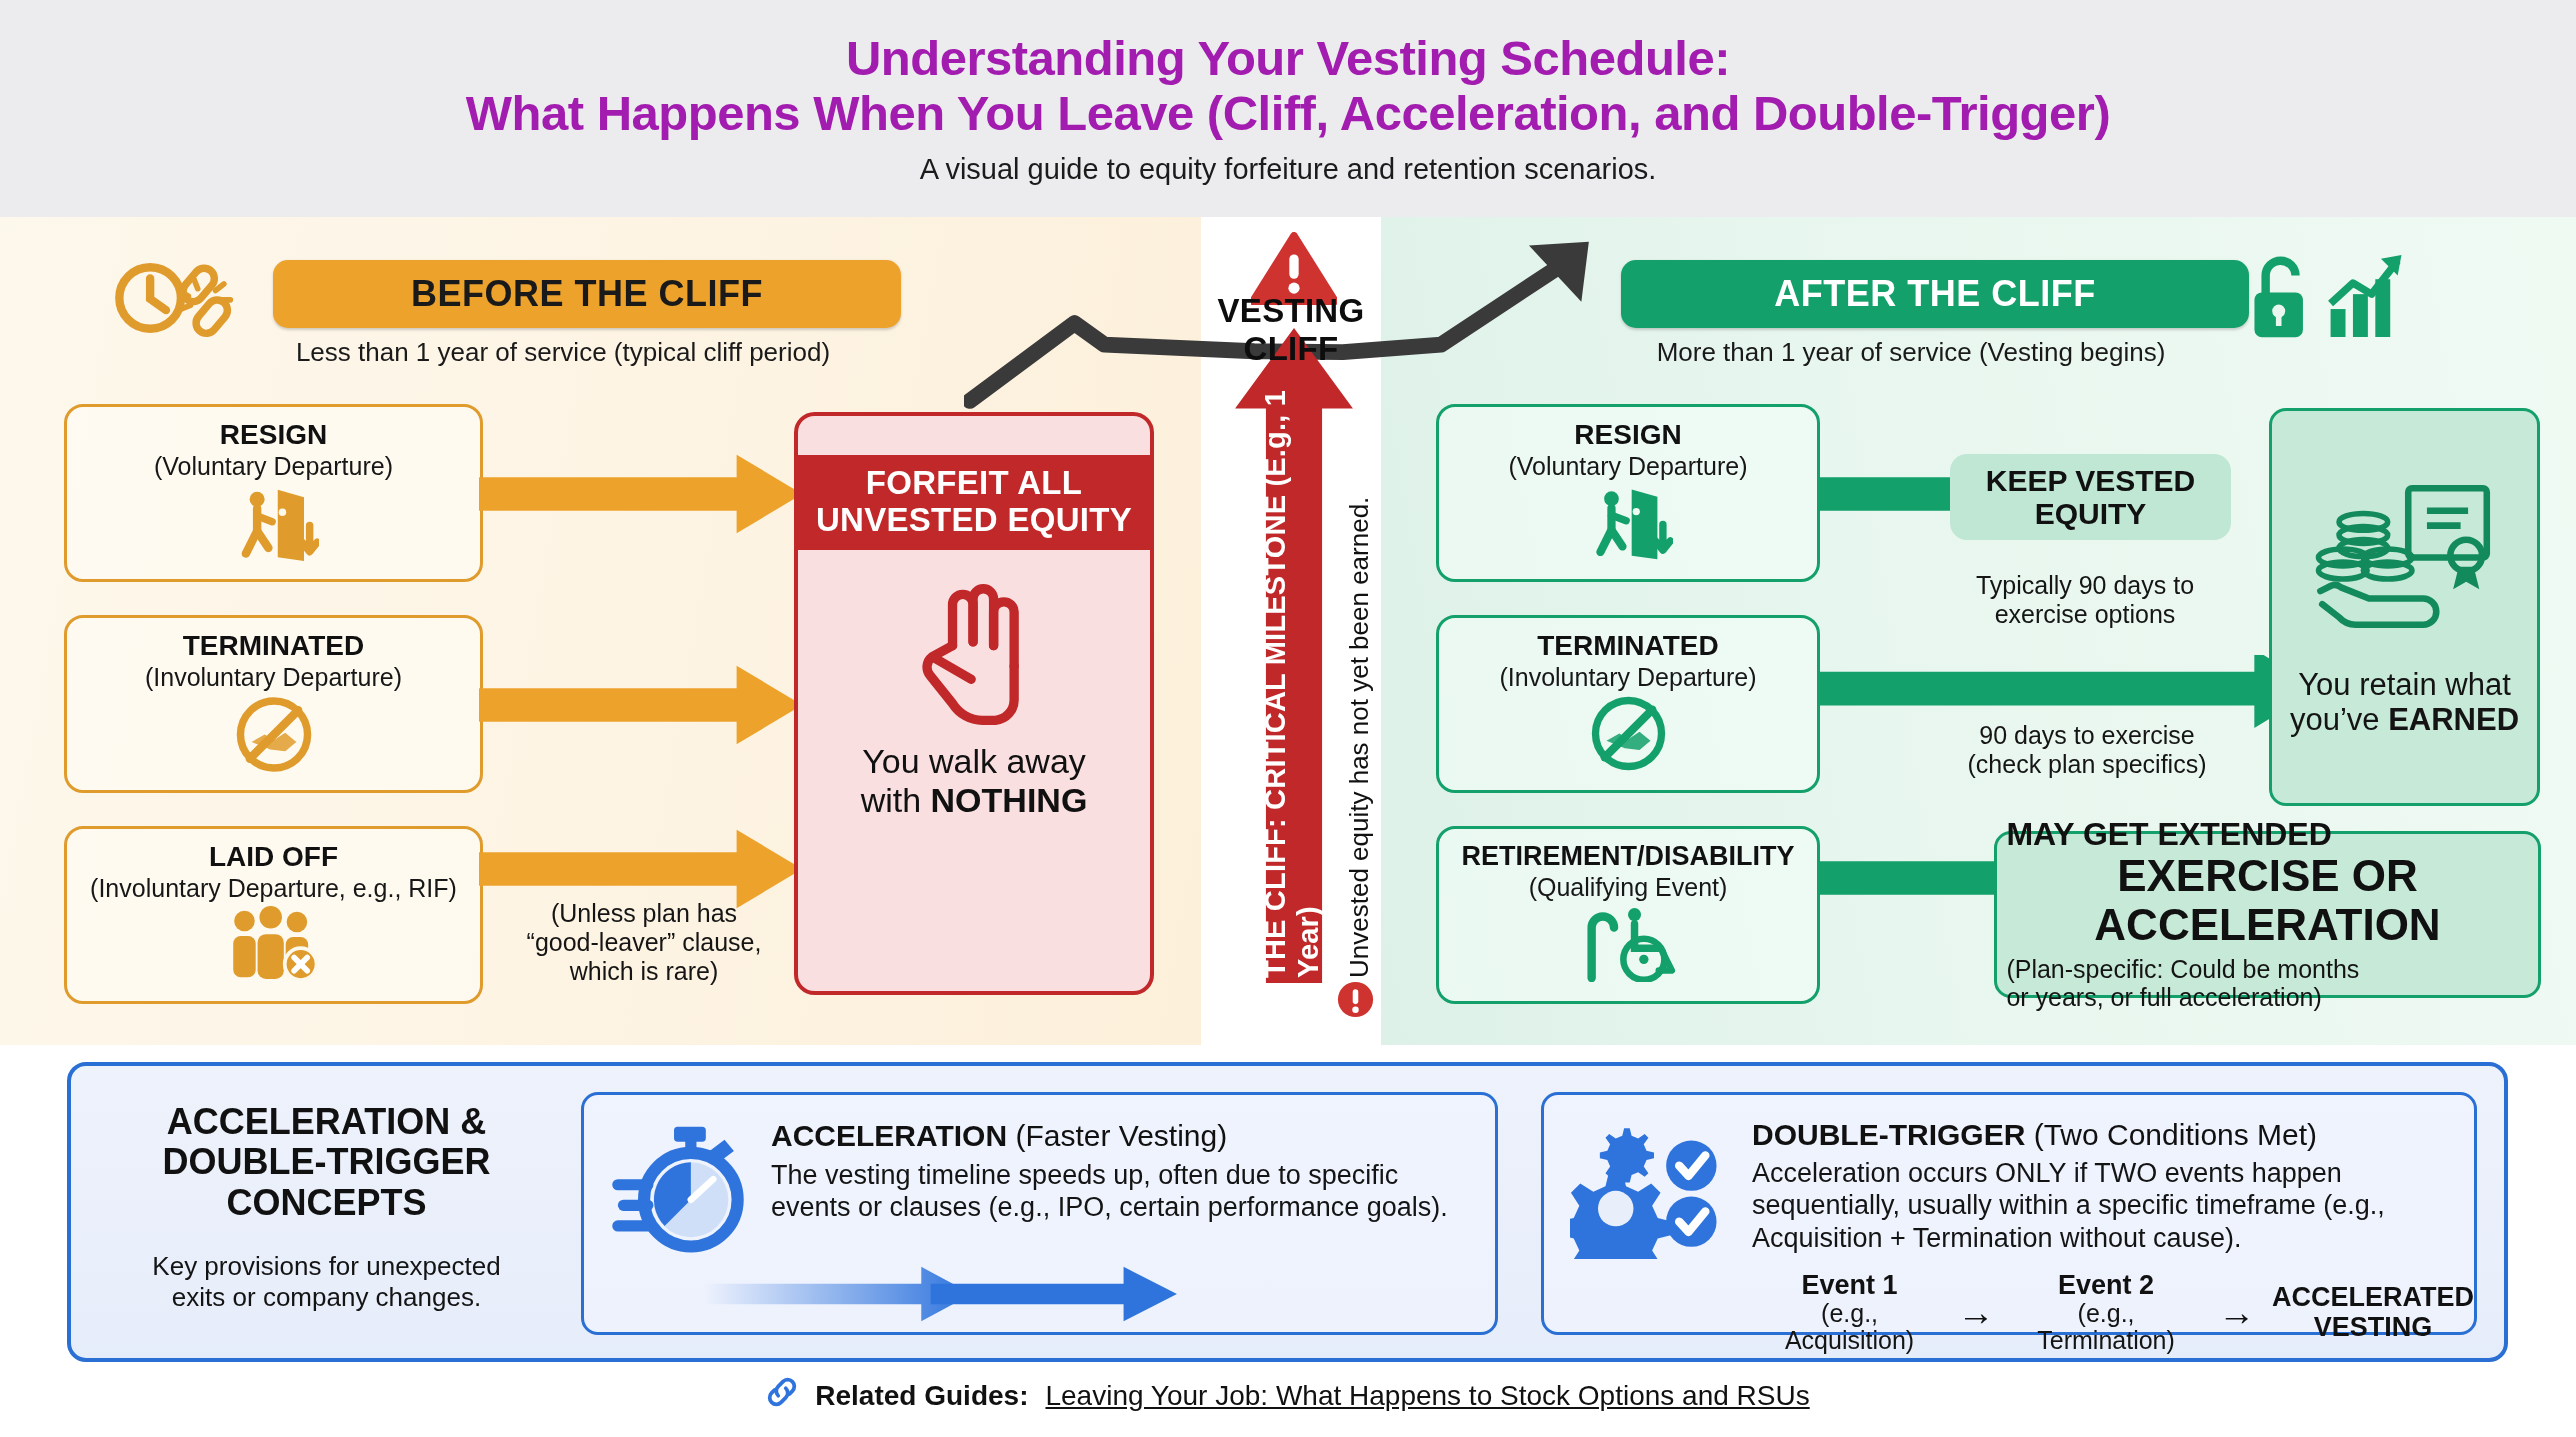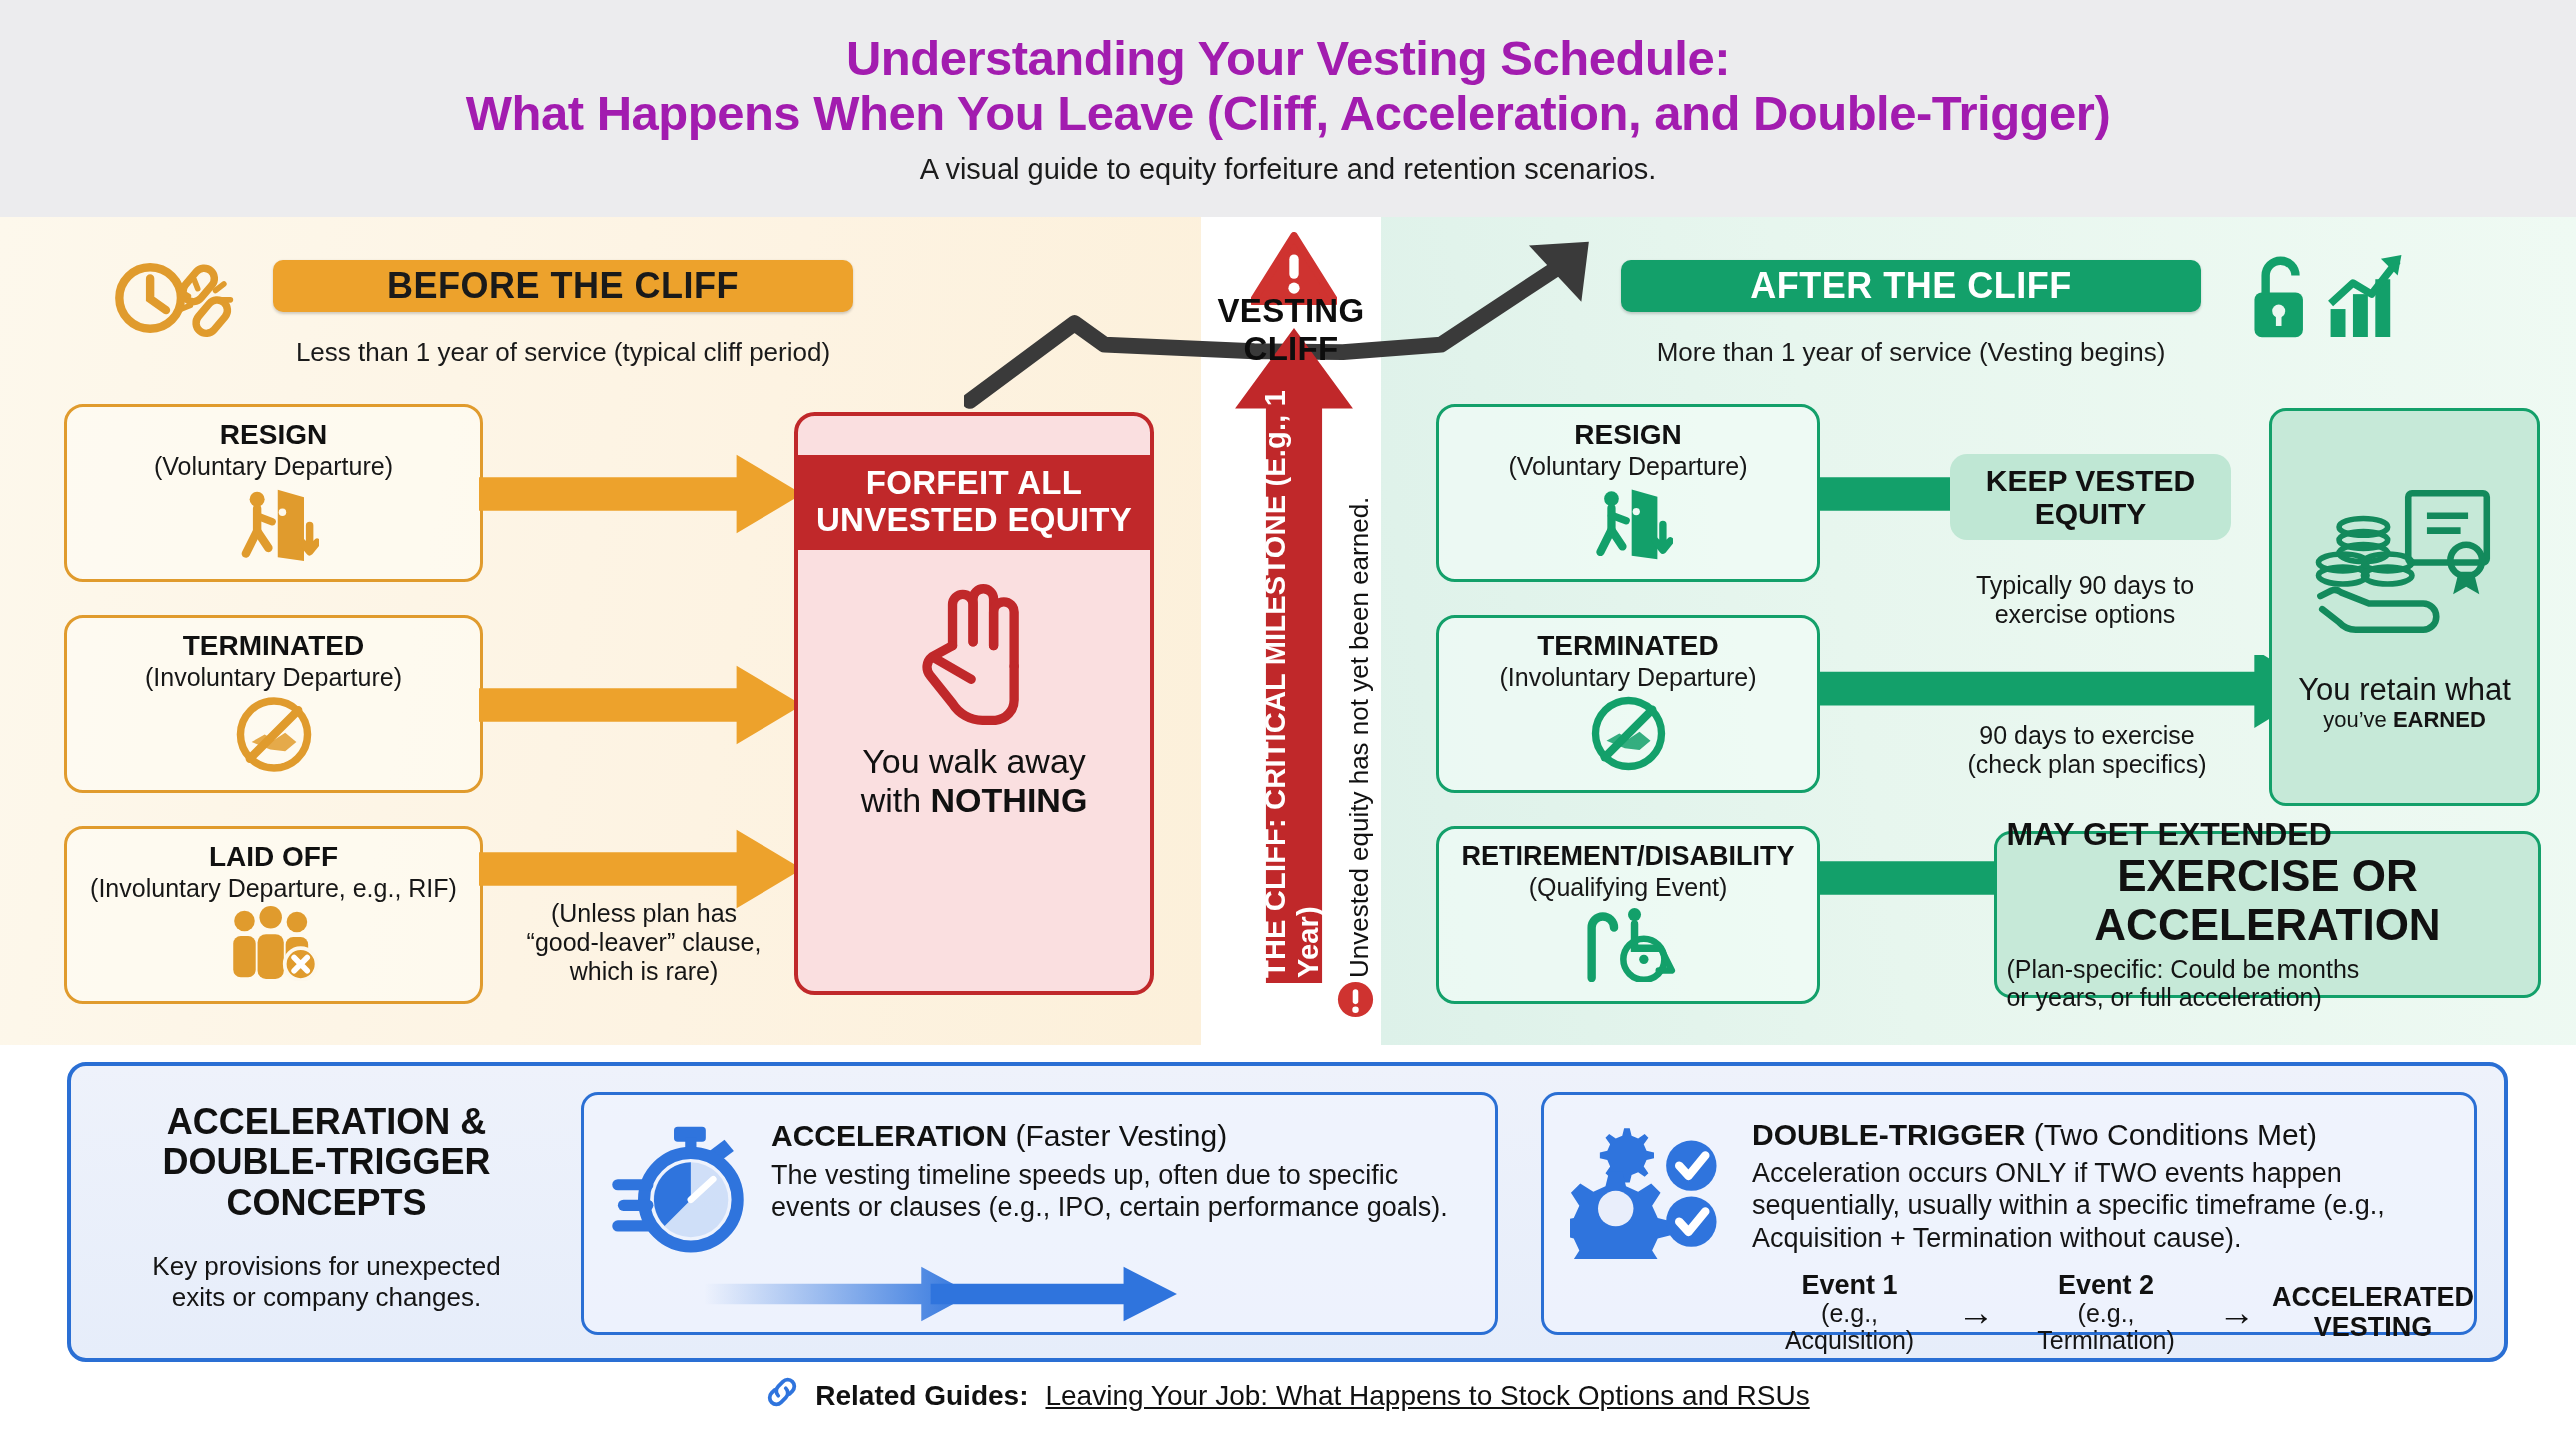--- a/index.html
+++ b/index.html
@@ -33,23 +33,23 @@
     background: #ffffff;
   }
   #panel-right {
     position: absolute; left: 1381px; top: 217px; width: 1195px; height: 828px;
     background: linear-gradient(260deg,#effaf3 0%,#e7f6ee 60%,#ddf1e9 100%);
   }
 
   
   .sec-head { position: absolute; display: flex; align-items: center; }
   .pill {
-    border-radius: 10px; color: #1a1a1a; font-weight: bold;
+    border-radius: 15px; color: #1a1a1a; font-weight: bold;
     font-size: 36px; letter-spacing: 0.5px; text-align: center;
-    padding: 5px 0; width: 580px;
+    padding: 13px 0; width: 628px;
   }
   .pill.orange { background: #eda22c; box-shadow: 0 1.9px 2.8px rgba(0,0,0,.18); }
   .pill.green  { background: #13a06a; color: #ffffff; box-shadow: 0 1.9px 2.8px rgba(0,0,0,.18); }
   .sec-sub { position: absolute; font-size: 26px; color: #1a1a1a; }
 
   
   .card {
     position: absolute; border-radius: 19px; background: rgba(255,255,255,.42);
     display: flex; flex-direction: column; align-items: center;
     padding-top: 13px;
@@ -393,21 +393,21 @@
         <ellipse cx="56" cy="76" rx="26" ry="9"></ellipse>
         <ellipse cx="34" cy="86" rx="26" ry="9"></ellipse>
           <ellipse cx="34" cy="100" rx="26" ry="9"></ellipse>
         <ellipse cx="82" cy="86" rx="26" ry="9"></ellipse>
           <ellipse cx="82" cy="100" rx="26" ry="9"></ellipse>
       </g>
       <path d="M10 122 L22 116 a10 10 0 0 1 10 2 L62 130 L120 130 a14 14 0 0 1 0 28 L48 158 a24 24 0 0 1 -18 -8 L12 136" fill="none" stroke="#138a5c" stroke-width="7" stroke-linejoin="round" stroke-linecap="round"></path>
     </svg>
   </span>
   <div class="out-sub" style="font-size:31px;margin-top:28px;">You retain what</div>
-  <div class="out-sub" style="font-size:22px;text-align:center;">
+  <div class="out-sub" style="font-size:31px;text-align:center;">
     <span>you’ve </span><b>EARNED</b>
   </div>
 </div>
 
 <div class="outcome" style="left:1994px; top:831px; width:547px; height:167px;
      border:3.7px solid #13a06a; background:#c6e9d8; display:flex;flex-direction:column;
      align-items:flex-start;justify-content:center; padding:0 9.4px;">
   <div class="out-title" style="font-size:32px;">MAY GET EXTENDED</div>
   <div class="out-title" style="font-size:44px;">EXERCISE OR ACCELERATION</div>
   <div class="out-sub" style="margin-top:5.6px;">(Plan-specific: Could be months</div>

